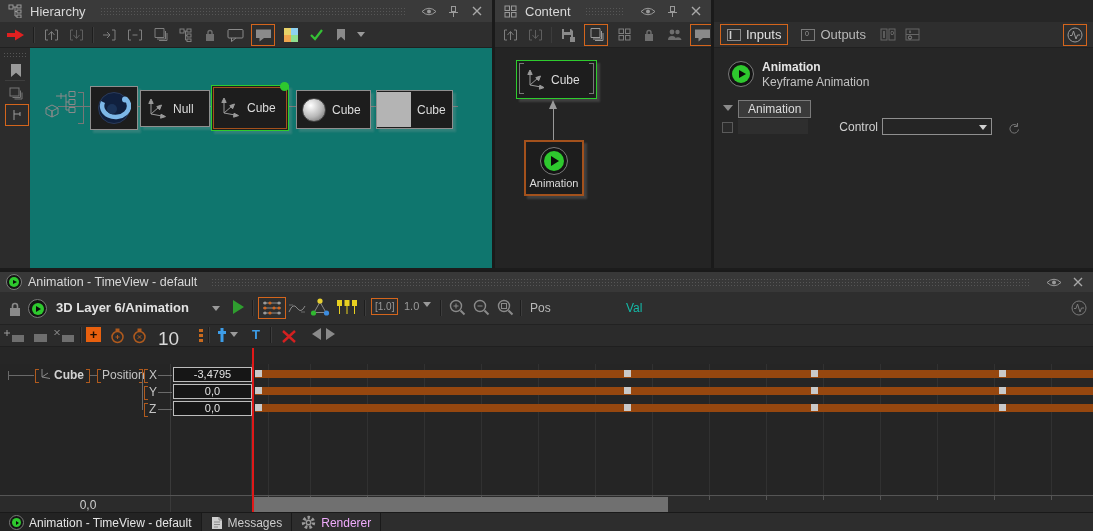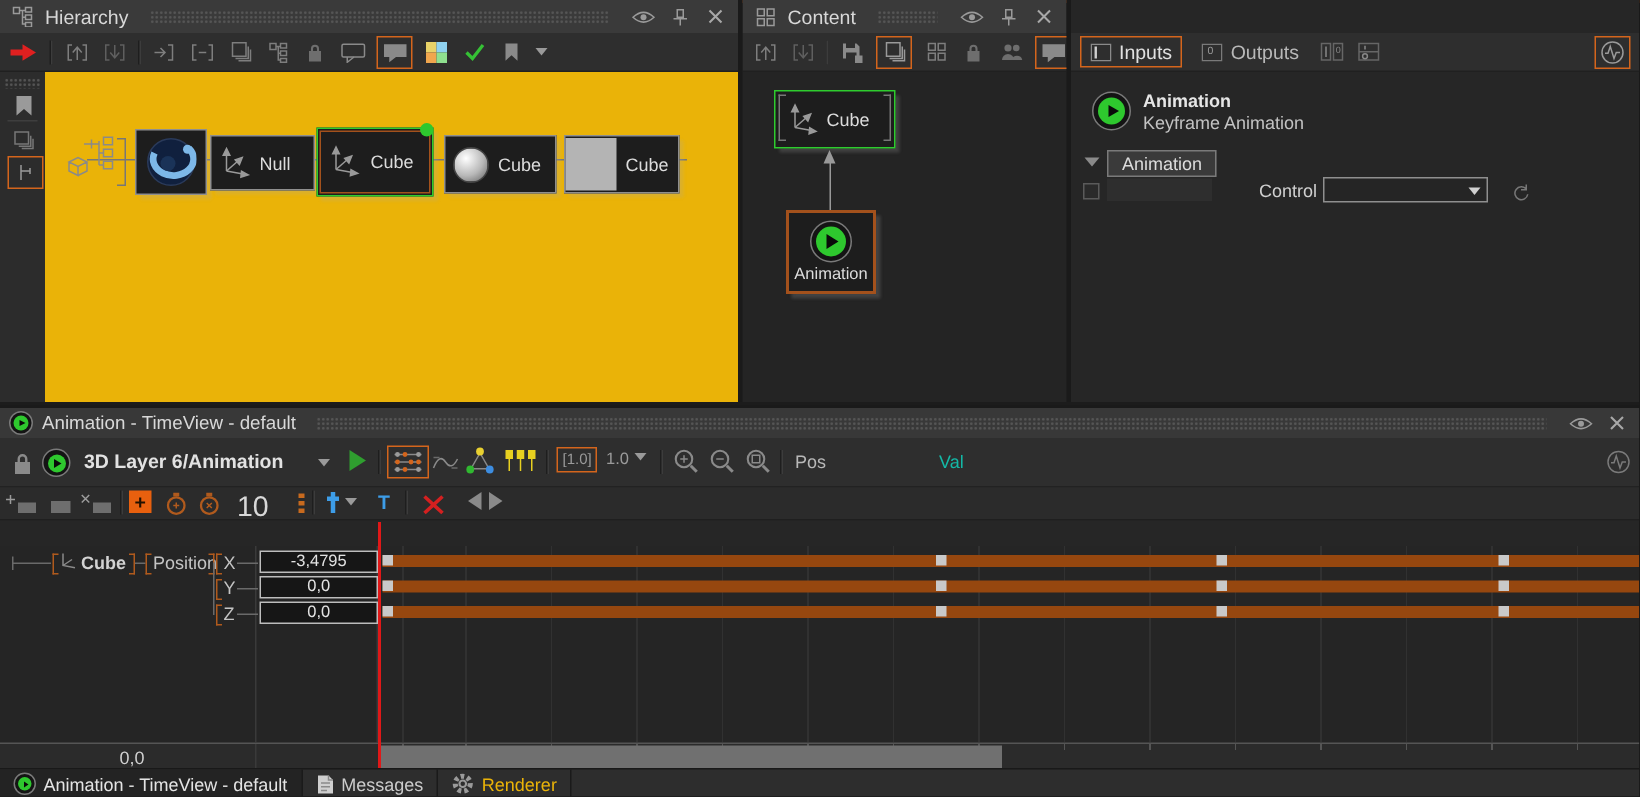--- a/index.html
+++ b/index.html
@@ -199,21 +199,21 @@
       </div>
       <div class="abs ibtn obox" style="left:5px;top:56px;width:18px;height:18px">
         <svg width="12" height="12">
             <g stroke="#9a9a9a" fill="none">
               <path d="M3 1 V11 M3 5 H9 M9 3 V7"></path>
             </g>
           </svg>
       </div>
     </div>
 
-    <div class="abs" style="left:30px;top:48px;width:462px;height:220px;background:#eab308">
+    <div class="abs" style="left:30px;top:48px;width:462px;height:220px;background:#0f766e">
       <div class="abs" style="left:28px;top:58px;width:400px;height:1px;background:#777"></div>
 
       <div class="abs" style="left:10px;top:42px">
         <svg width="40" height="34">
             <g stroke="#8a8a8a" fill="none">
           <path d="M6 18 l6 -3 l6 3 l-6 3 Z M6 18 v6 l6 3 v-6 M18 18 v6 l-6 3 M12 21 v6"></path>
           <path d="M16 6 h5 M21 3 v6 M21 6 h5 M29 1.5 h6 v5 h-6 Z M29 9.5 h6 v5 h-6 Z M26 4 v16 M26 12 h3 M26 20 h3 M29 17.5 h6 v5 h-6 Z"></path>
         </g>
           </svg>
       </div>
@@ -757,21 +757,21 @@
             <path d="M1 1 H8 L11 4 V13 H1 Z" fill="#cfcfcf"></path>
             <path d="M8 1 V4 H11" fill="none" stroke="#8a8a8a"></path>
             <g stroke="#8a8a8a">
               <line x1="3" y1="6" x2="9" y2="6"></line>
               <line x1="3" y1="8.5" x2="9" y2="8.5"></line>
               <line x1="3" y1="11" x2="7" y2="11"></line>
             </g>
           </svg>
         <span>Messages</span>
       </span>
-      <span class="statustab" style="color:#eab308">
+      <span class="statustab" style="color:#f0abfc">
         <svg width="15" height="15">
             <circle cx="7.5" cy="7.5" r="5" fill="none" stroke="#9a9a9a" stroke-width="3.4" stroke-dasharray="2.4 2"></circle>
             <circle cx="7.5" cy="7.5" r="2.2" fill="none" stroke="#9a9a9a" stroke-width="1.4"></circle>
           </svg>
         <span>Renderer</span>
       </span>
     </div>
   </div>
 
   <div class="abs" style="left:492px;top:2;width:3px;height:268px;background:#1a1a1a"></div>

